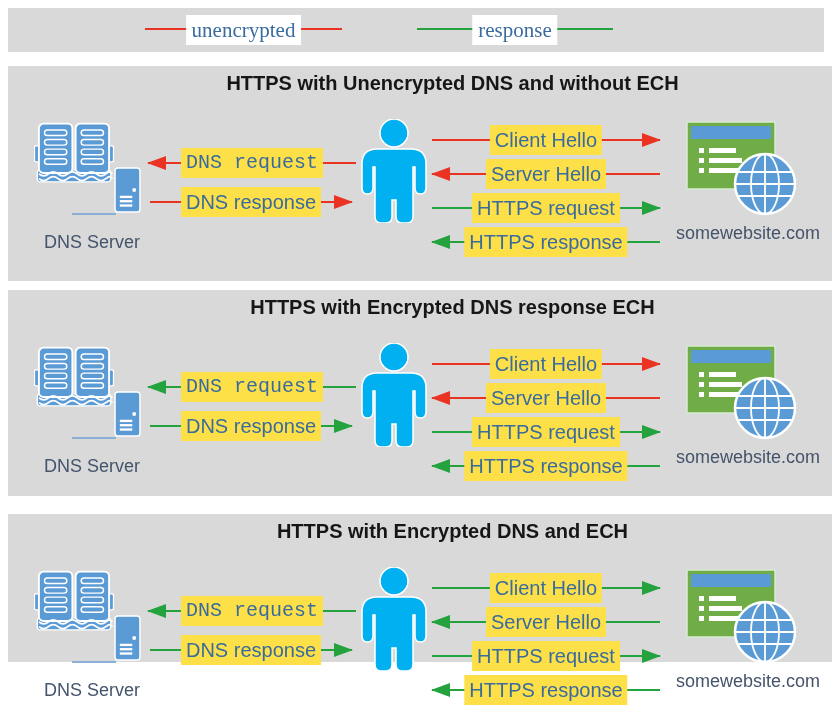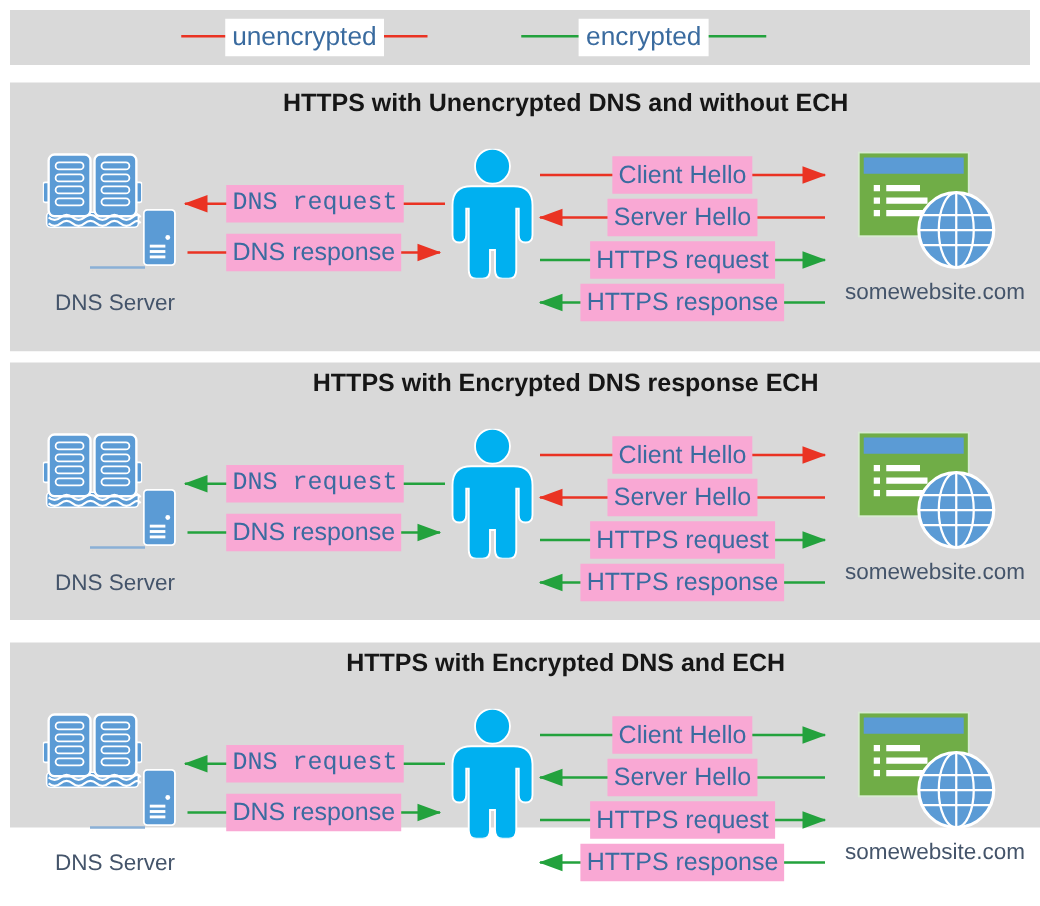--- a/index.html
+++ b/index.html
@@ -1,20 +1,20 @@
 <!DOCTYPE html>
 <html><head>
 <meta charset="utf-8">
 <style>
   html,body{margin:0;padding:0;background:#ffffff;}
   body{width:832px;height:725px;position:relative;overflow:hidden;
        font-family:"Liberation Sans", sans-serif;}
   .strip{position:absolute;left:8px;width:816px;background:#d9d9d9;}
   
-  .legend{top:8px;height:44px;}
+  .legend{top:8px;height:44px;font-family:Liberation Serif, serif;}
   .legend-item{position:absolute;top:0;height:44px;}
   .legend-line{position:absolute;top:20px;left:0;right:0;height:2px;}
   .legend-label{position:absolute;left:50%;top:50%;transform:translate(-50%,-50%);
     background:#fff;color:#3a6b9f;font-size:21px;line-height:30px;padding:0 6px;white-space:nowrap;}
   
   .panel{position:absolute;left:8px;width:816px;background:#d9d9d9;padding-left:23px;}
   .ptitle{position:absolute;top:6px;left:50px;right:0;margin:0;text-align:center;
     font-size:20px;font-weight:bold;color:#161616;}
   .book{position:absolute;left:26px;top:56px;width:80px;height:67px;}
   .server{position:absolute;left:106px;top:101px;width:27px;height:46px;}
@@ -25,21 +25,21 @@
   .person{position:absolute;left:350px;top:53px;width:72px;height:104px;}
   .website{position:absolute;left:678px;top:55px;width:112px;height:96px;}
   
   .arrow{position:absolute;height:34px;}
   .arrow .line{position:absolute;left:0;right:0;top:16px;height:2px;background:var(--c);}
   .arrow .head{position:absolute;top:50%;transform:translateY(-50%);width:0;height:0;
     border-top:7px solid transparent;border-bottom:7px solid transparent;}
   .arrow.right .head{right:-1px;border-left:19px solid var(--c);}
   .arrow.left  .head{left:-1px;border-right:19px solid var(--c);}
   .arrow .albl{position:absolute;left:50%;top:50%;transform:translate(-50%,-50%);
-    background:#f9a8d4;color:#3a6b9f;font-size:20px;line-height:30px;padding:0 5px;white-space:nowrap;}
+    background:#fde047;color:#3a6b9f;font-size:20px;line-height:30px;padding:0 5px;white-space:nowrap;}
   .a-dnsreq{top:80px;left:140px;width:208px;font-family:Liberation Mono, monospace;}
   .a-dnsres{top:119px;left:142px;width:202px;}
   .a-ch{top:57px;left:424px;width:228px;}
   .a-sh{top:91px;left:424px;width:228px;}
   .a-hreq{top:125px;left:424px;width:228px;}
   .a-hres{top:159px;left:424px;width:228px;}
   .p1{top:66px;height:215px;}
   .p2{top:290px;height:206px;}
   .p3{top:514px;height:148px;}
 </style>
@@ -106,21 +106,21 @@
   </defs>
 </svg>
 
 <div class="strip legend">
   <div class="legend-item" style="left:137px;width:197px;">
     <div class="legend-line" style="background: rgb(234, 51, 35);"></div>
     <div class="legend-label">unencrypted</div>
   </div>
   <div class="legend-item" style="left:409px;width:196px;">
     <div class="legend-line" style="background: rgb(35, 162, 61);"></div>
-    <div class="legend-label">encrypted</div>
+    <div class="legend-label">response</div>
   </div>
 </div>
 
 <section class="panel p1">
   <h2 class="ptitle">HTTPS with Unencrypted DNS and without ECH</h2>
   <svg class="book">
       <use href="#sym-book"></use>
     </svg>
   <svg class="server">
       <use href="#sym-server"></use>

